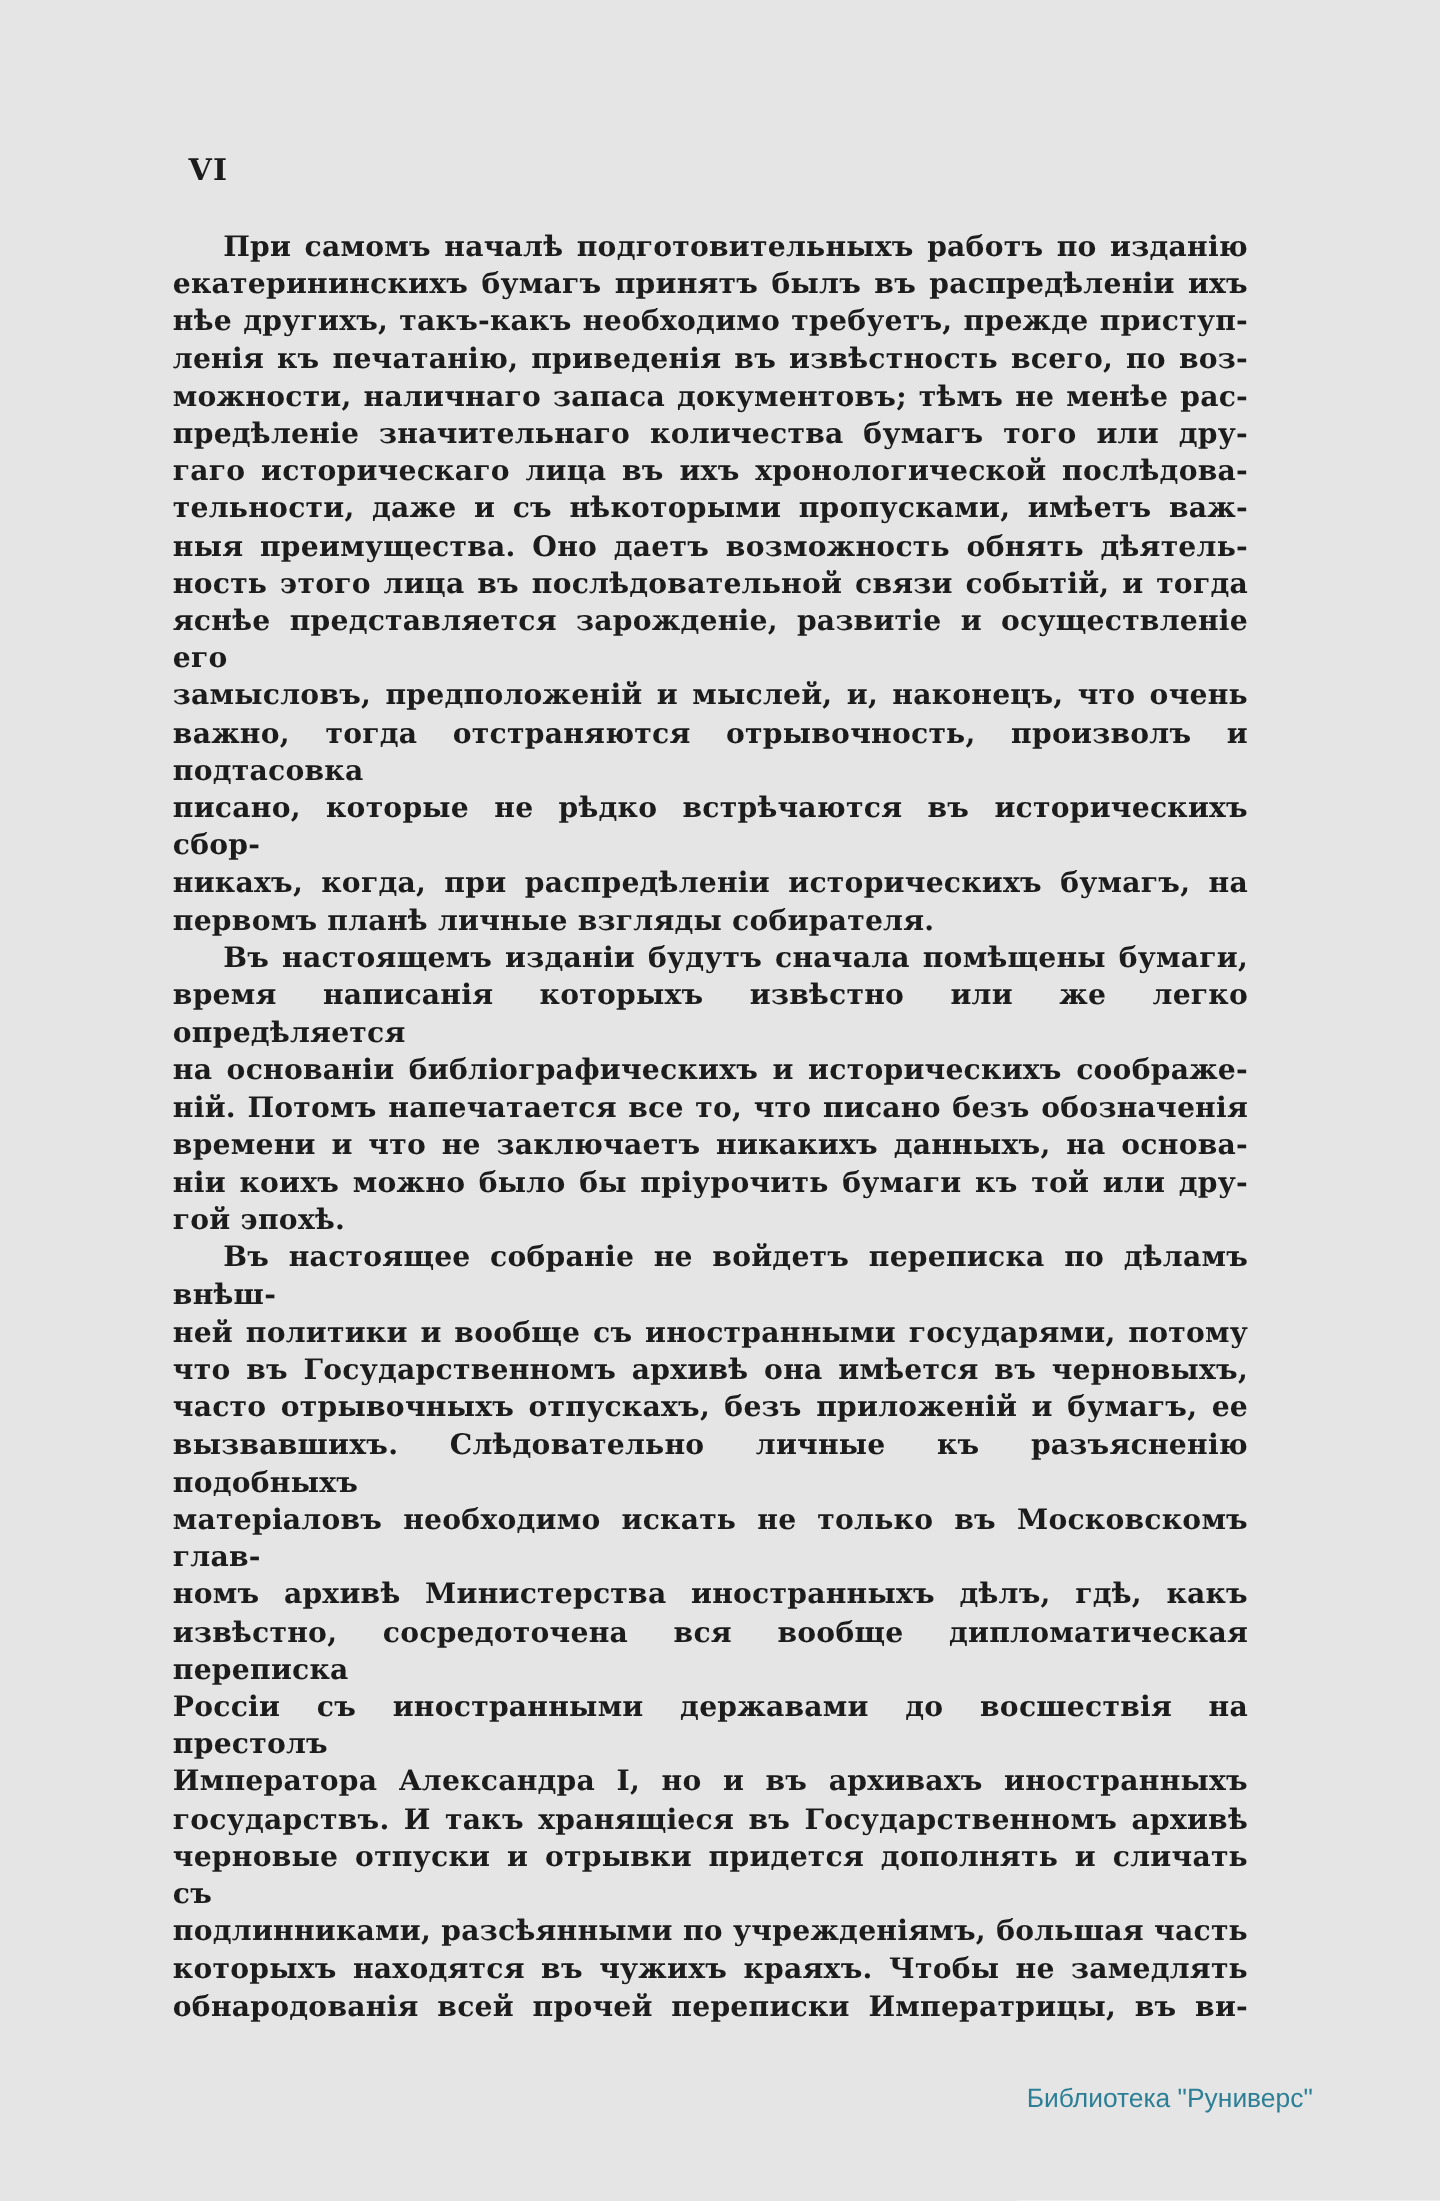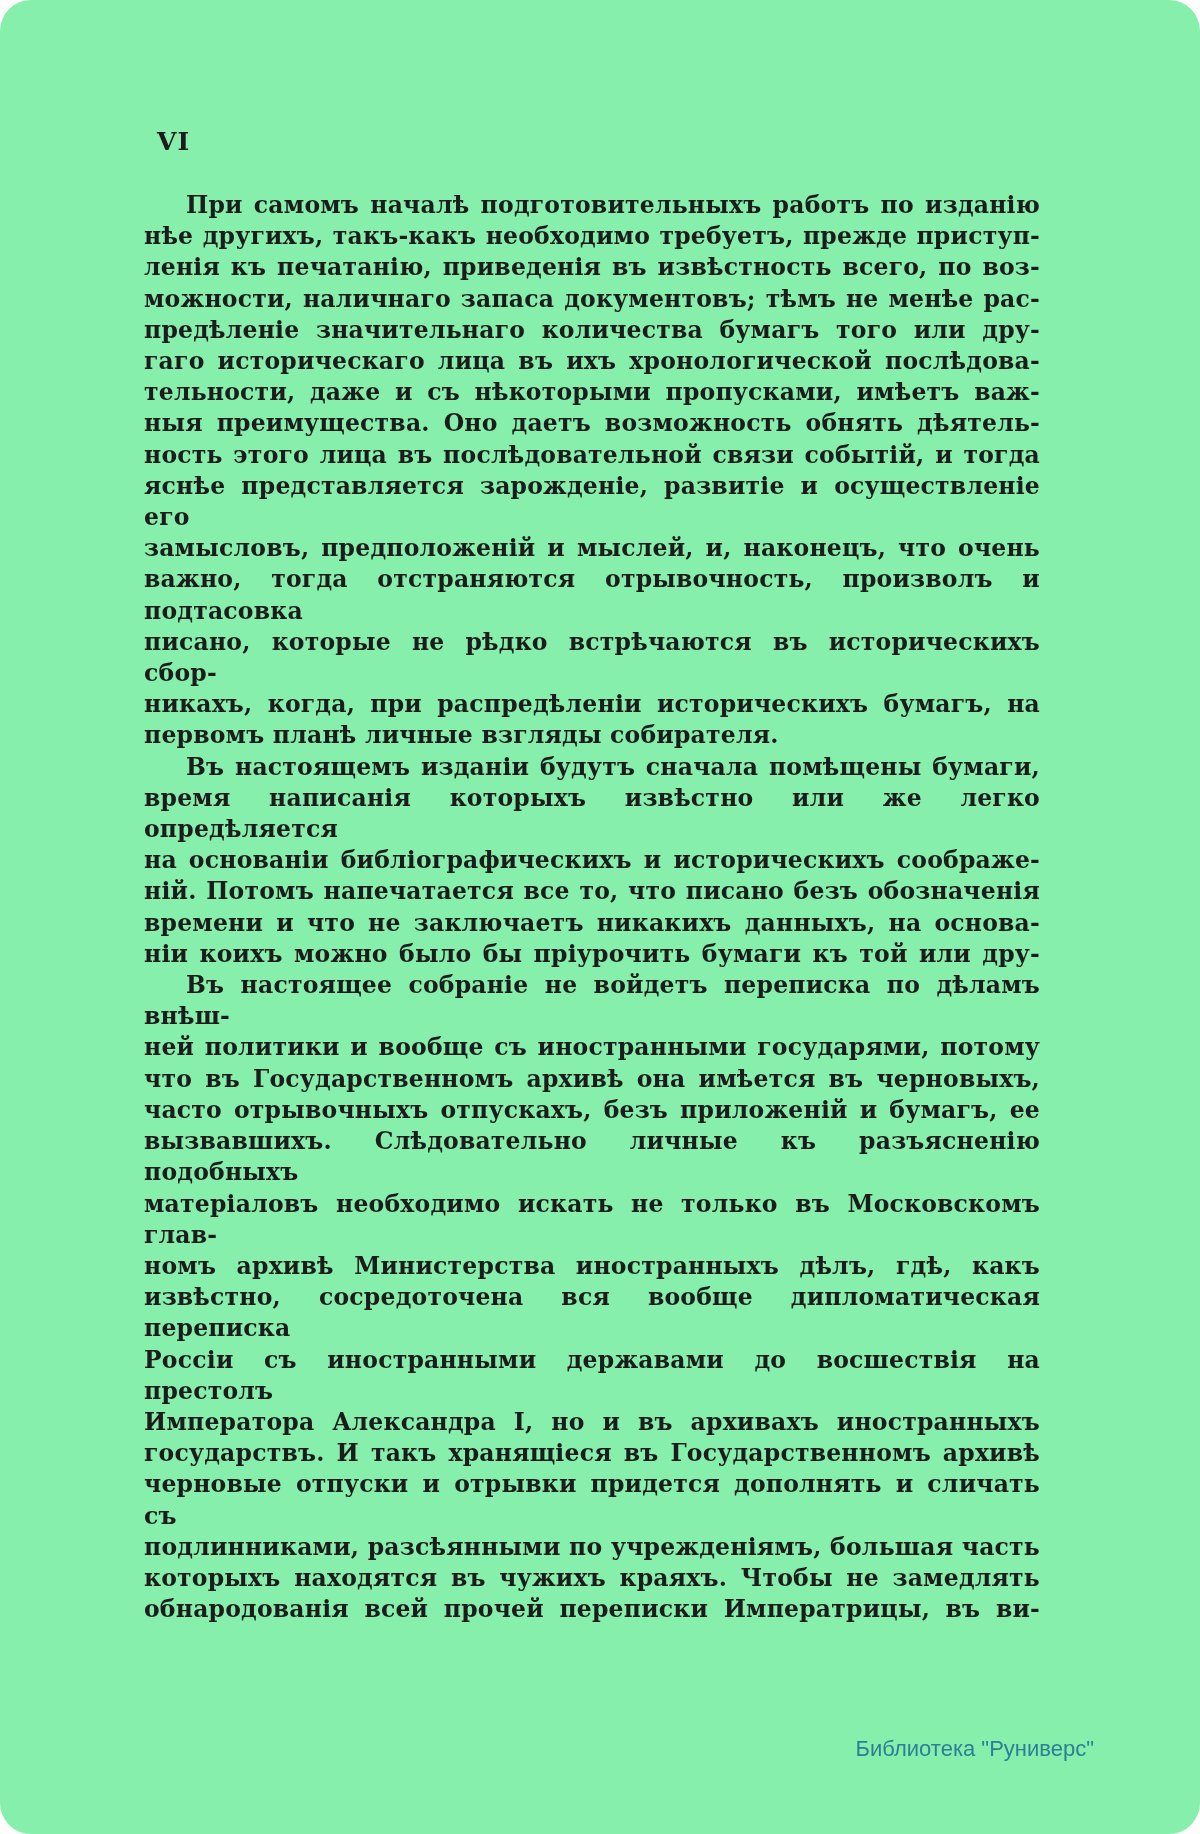--- a/index.html
+++ b/index.html
@@ -6,23 +6,22 @@
   html, body {
     width: 1200px;
     height: 1834px;
     background: #fdfdfb;
     font-family: "DejaVu Serif", serif;
   }
   .scan-page {
     position: relative;
     width: 1200px;
     height: 1834px;
-    background: #86efac;
+    background: #e5e5e5;
     overflow: hidden;
-    border-radius: 31px;
   }
   .page-number {
     position: absolute;
     left: 157px;
     top: 127px;
     font-size: 25px;
     font-weight: bold;
     letter-spacing: 1px;
     color: #1c1c1c;
   }
@@ -56,20 +55,21 @@
 </style>
 </head>
 <body>
 
 <div class="scan-page">
   <div class="page-number">VI</div>
 
   <div class="text-block" style="color: rgb(28, 28, 28);">
       <div class="paragraph">
         <div class="line first">При самомъ началѣ подготовительныхъ работъ по изданію</div>
+        <div class="line">екатерининскихъ бумагъ принятъ былъ въ распредѣленіи ихъ</div>
         <div class="line">нѣе другихъ, такъ-какъ необходимо требуетъ, прежде приступ-</div>
         <div class="line">ленія къ печатанію, приведенія въ извѣстность всего, по воз-</div>
         <div class="line">можности, наличнаго запаса документовъ; тѣмъ не менѣе рас-</div>
         <div class="line">предѣленіе значительнаго количества бумагъ того или дру-</div>
         <div class="line">гаго историческаго лица въ ихъ хронологической послѣдова-</div>
         <div class="line">тельности, даже и съ нѣкоторыми пропусками, имѣетъ важ-</div>
         <div class="line">ныя преимущества. Оно даетъ возможность обнять дѣятель-</div>
         <div class="line">ность этого лица въ послѣдовательной связи событій, и тогда</div>
         <div class="line">яснѣе представляется зарожденіе, развитіе и осуществленіе его</div>
         <div class="line">замысловъ, предположеній и мыслей, и, наконецъ, что очень</div>
@@ -78,20 +78,21 @@
         <div class="line">никахъ, когда, при распредѣленіи историческихъ бумагъ, на</div>
         <div class="line last">первомъ планѣ личные взгляды собирателя.</div>
       </div>
       <div class="paragraph">
         <div class="line first">Въ настоящемъ изданіи будутъ сначала помѣщены бумаги,</div>
         <div class="line">время написанія которыхъ извѣстно или же легко опредѣляется</div>
         <div class="line">на основаніи библіографическихъ и историческихъ соображе-</div>
         <div class="line">ній. Потомъ напечатается все то, что писано безъ обозначенія</div>
         <div class="line">времени и что не заключаетъ никакихъ данныхъ, на основа-</div>
         <div class="line">ніи коихъ можно было бы пріурочить бумаги къ той или дру-</div>
+        <div class="line last">гой эпохѣ.</div>
       </div>
       <div class="paragraph">
         <div class="line first">Въ настоящее собраніе не войдетъ переписка по дѣламъ внѣш-</div>
         <div class="line">ней политики и вообще съ иностранными государями, потому</div>
         <div class="line">что въ Государственномъ архивѣ она имѣется въ черновыхъ,</div>
         <div class="line">часто отрывочныхъ отпускахъ, безъ приложеній и бумагъ, ее</div>
         <div class="line">вызвавшихъ. Слѣдовательно личные къ разъясненію подобныхъ</div>
         <div class="line">матеріаловъ необходимо искать не только въ Московскомъ глав-</div>
         <div class="line">номъ архивѣ Министерства иностранныхъ дѣлъ, гдѣ, какъ</div>
         <div class="line">извѣстно, сосредоточена вся вообще дипломатическая переписка</div>

